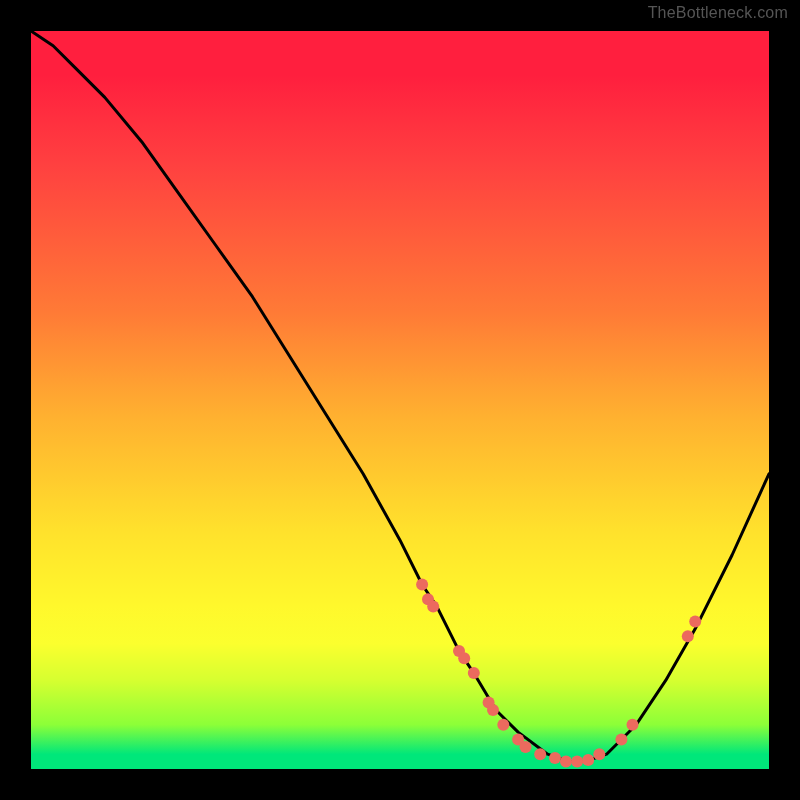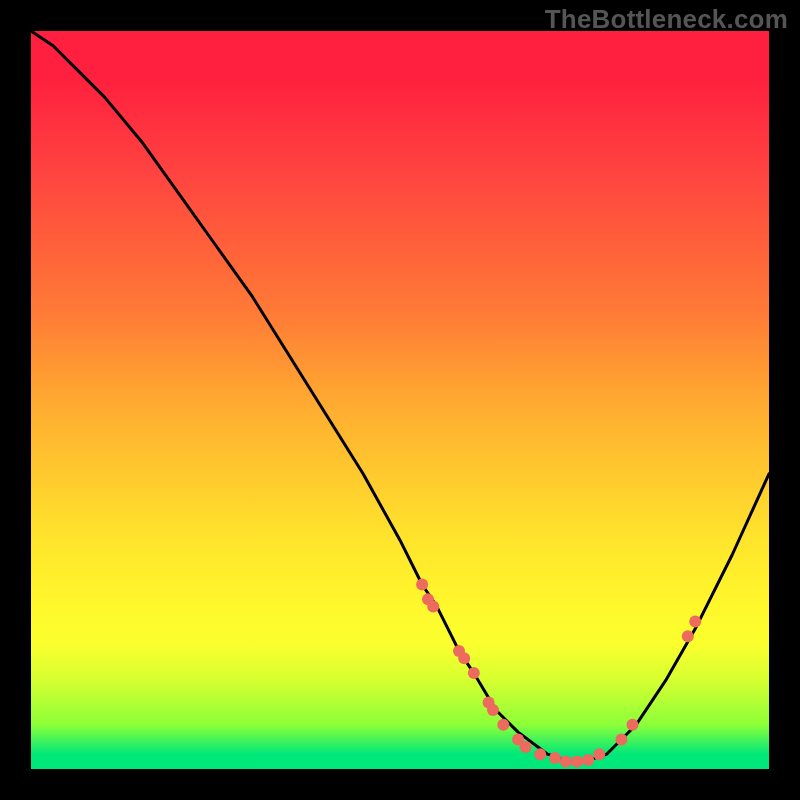--- a/index.html
+++ b/index.html
@@ -9,22 +9,22 @@
     background: #000;
     position: relative;
     overflow: hidden;
     font-family: Arial, Helvetica, sans-serif;
   }
   .attribution {
     position: absolute;
     top: 4px;
     right: 12px;
     color: #555;
-    font-size: 26px;
-    font-weight: 700;
+    font-size: 16px;
+    font-weight: 400;
     letter-spacing: 0.2px;
     margin-left: 25px;
   }
   .plot-area {
     position: absolute;
     left: 31px;
     top: 31px;
     width: 738px;
     height: 738px;
     

